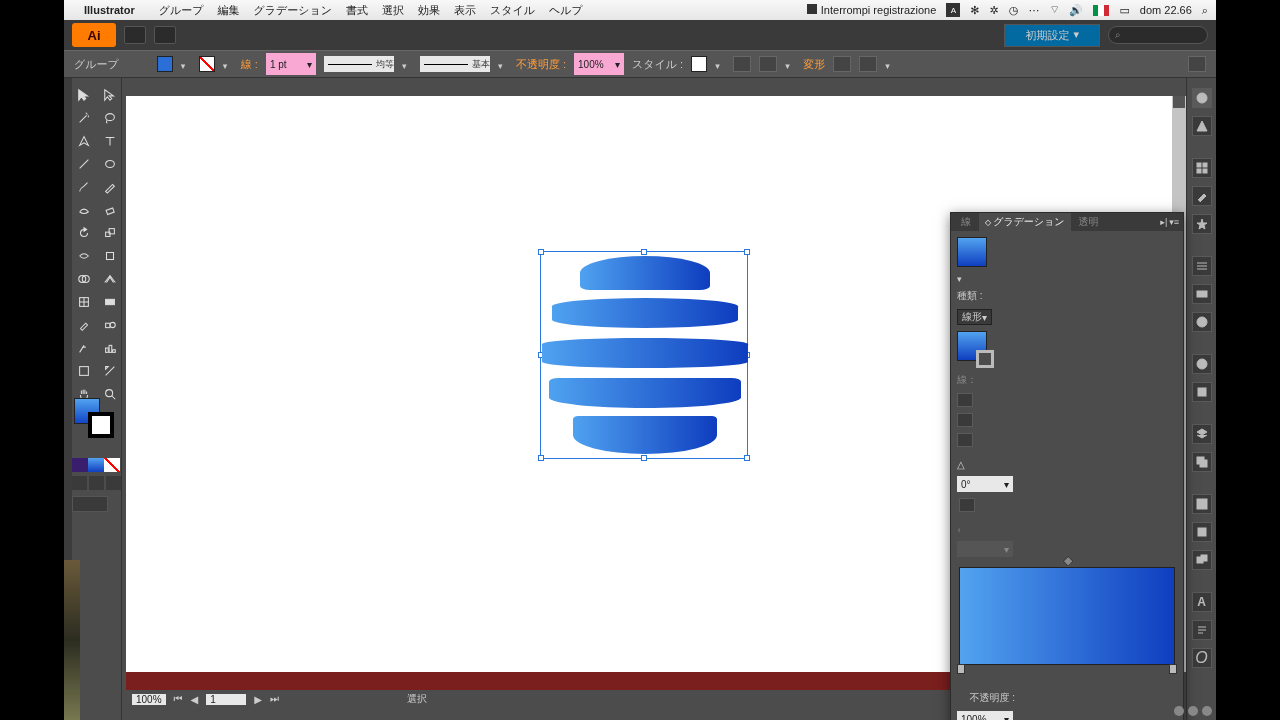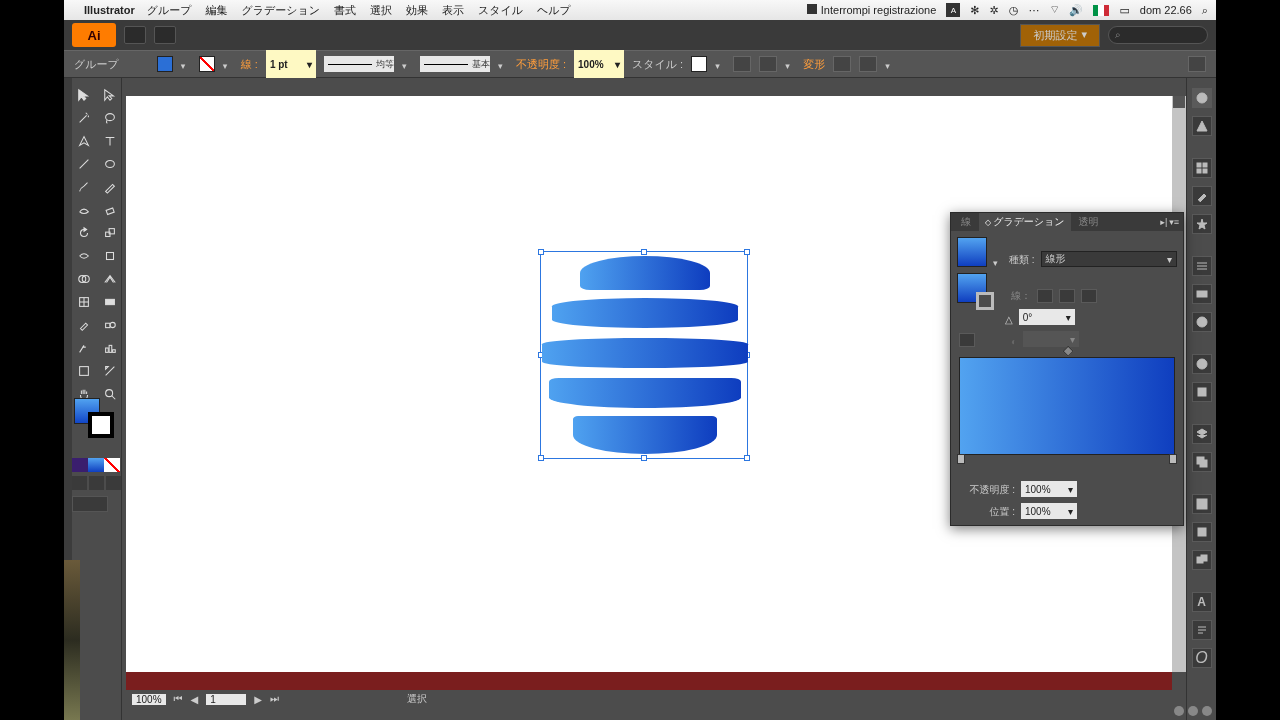--- a/index.html
+++ b/index.html
@@ -1,46 +1,46 @@
 <!DOCTYPE html>
 <html><head>
 <meta charset="utf-8">
 <style>
 * { margin: 0; padding: 0; box-sizing: border-box; font-family: "Helvetica Neue", Arial, sans-serif; }
 body { width: 1280px; height: 720px; background: #000; overflow: hidden; position: relative; }
 
 
 .mac-menubar { position: absolute; top: 0; left: 64px; right: 64px; height: 20px; background: linear-gradient(#f8f8f8,#e6e6e6); display: flex; align-items: center; font-size: 11px; color: #222; }
 .mac-menubar .apple { margin: 0 10px; font-size: 13px; }
-.mac-menubar .app-name { font-weight: bold; margin-right: 12px; }
+.mac-menubar .app-name { font-weight: bold; margin-right: 24px; }
 .mac-menubar .menu-item { margin-right: 14px; }
 .mac-menubar .right { margin-left: auto; display: flex; align-items: center; gap: 10px; padding-right: 8px; }
 .mac-menubar .right span { font-size: 11px; }
 .stop-btn { width:10px; height:10px; background:#333; display:inline-block; margin-right:4px; }
 
 
 .app-frame { position: absolute; top: 20px; left: 64px; right: 64px; bottom: 0; background: #4c4c4c; }
 
 .app-titlebar { height: 30px; background: #3a3a3a; display: flex; align-items: center; padding: 0 8px; gap: 8px; }
 .ai-badge { width: 44px; height: 24px; background: #ff7c00; color: #330000; font-weight: bold; font-size: 13px; display: flex; align-items: center; justify-content: center; border-radius: 3px; }
 .app-titlebar .tb-icon { width: 22px; height: 18px; background: #2b2b2b; border: 1px solid #555; border-radius: 2px; }
-.app-titlebar .dropdown { margin-left: auto; display: flex; gap: 4px; color: #ccc; font-size: 11px; background: #a16207; padding: 3px 12px; border: 1px solid #555; }
+.app-titlebar .dropdown { margin-left: auto; display: flex; gap: 4px; color: #ccc; font-size: 11px; background: #0369a1; padding: 3px 20px; border: 1px solid #555; }
 .search-bar { width: 100px; height: 18px; background: #2b2b2b; border: 1px solid #555; border-radius: 9px; display:flex; align-items:center; padding:0 6px; color:#888; font-size:10px;}
 
 
 .control-bar { height: 28px; background: #555; border-top: 1px solid #666; border-bottom: 1px solid #333; display: flex; align-items: center; padding: 0 10px; gap: 8px; font-size: 11px; color: #ccc; }
 .control-bar .label { color: #ff9d3b; }
 .swatch { width: 16px; height: 16px; border: 1px solid #222; }
 .swatch.blue { background: #2b6fd6; }
 .swatch.none { background: #fff; position: relative; }
 .swatch.none::after { content:''; position:absolute; left:0; top:0; right:0; bottom:0; background: linear-gradient(45deg, transparent 45%, red 45%, red 55%, transparent 55%); }
 .swatch.white { background:#fff; }
 .dd { width: 10px; height: 10px; display:inline-block; }
 .dd::after { content:'▾'; font-size:9px; color:#ccc; }
-.num-input { width: 50px; height: 28px; background: #fef9c3; color: #222; font-size: 10px; padding: 0 4px; display:flex; align-items:center; justify-content:space-between;font-weight:bold; }
+.num-input { width: 50px; height: 22px; background: #f9a8d4; color: #222; font-size: 10px; padding: 0 4px; display:flex; align-items:center; justify-content:space-between; }
 .stroke-preview { width: 70px; height: 16px; background: #e8e8e8; display:flex; align-items:center; justify-content:center; font-size:9px; color:#333; }
 .stroke-preview .line { flex:1; height:1px; background:#000; margin:0 4px; }
 .ctrl-icon { width:18px; height:16px; background:#444; border:1px solid #666; }
 
 
 .doc-area { position: absolute; top: 58px; left: 62px; right: 30px; bottom: 30px; }
 .doc-window-bar { height: 18px; background: linear-gradient(#d8d8d8,#bcbcbc); display:flex; align-items:center; font-size:10px; color:#333; border-top-left-radius:5px; border-top-right-radius:5px;}
 .traffic { display:flex; gap:5px; padding: 0 7px; }
 .traffic span { width:10px; height:10px; border-radius:50%; }
 .traffic .r{background:#ff5f57;} .traffic .y{background:#febc2e;} .traffic .g{background:#28c840;}
@@ -84,21 +84,21 @@
 .right-strip .ri svg { width:12px; height:12px; fill:#bbb; stroke:#bbb; }
 
 
 .panel { position:absolute; right:32px; top:192px; width:234px; background:#4c4c4c; border:1px solid #2b2b2b; box-shadow: 0 3px 12px rgba(0,0,0,.5); font-size:10px; color:#ccc;}
 .panel-tabs { height:18px; background:#3a3a3a; display:flex; align-items:center; padding:0 4px; gap:2px;}
 .panel-tabs .tab { padding:2px 6px; background:#3a3a3a; color:#888;}
 .panel-tabs .tab.active { background:#4c4c4c; color:#eee; }
 .panel-tabs .spacer{flex:1;}
 .panel-tabs .pmenu{font-size:9px;}
 .panel-body { padding:6px; display:flex; flex-direction:column; gap:6px; }
-.row { display:flex; align-items:flex-end; gap:6px; }
+.row { display:flex; align-items:flex-start; gap:6px;flex-direction:column; }
 .grad-thumb { width:30px; height:30px; background: linear-gradient(#52a3f0,#0f3ebf); border:1px solid #222;}
 .type-dd { flex:1; display:flex; align-items:center; background:#3a3a3a; border:1px solid #222; height:16px; padding:0 4px; justify-content:space-between;}
 .small-input { width:56px; height:16px; background:#e8e8e8; color:#222; display:flex; align-items:center; padding:0 4px; justify-content:space-between;}
 .grad-preview { height:98px; background: linear-gradient(90deg,#52a3f0,#0f3ebf); border:1px solid #222; margin:4px 2px; position:relative;}
 .grad-stop { position:absolute; bottom:-10px; width:8px; height:10px; background:#bbb; border:1px solid #333; }
 .grad-stop.left{left:-3px;} .grad-stop.right{right:-3px;}
 .grad-top-slider { position:absolute; top:-8px; left:50%; transform:translateX(-50%); width:8px; height:8px; background:#888; border:1px solid #333; transform-origin:center; rotate:45deg;}
 .label-r { text-align:right; width:58px; }
 .mini-btn { width:16px; height:14px; background:#3a3a3a; border:1px solid #5a5a5a;}
 

